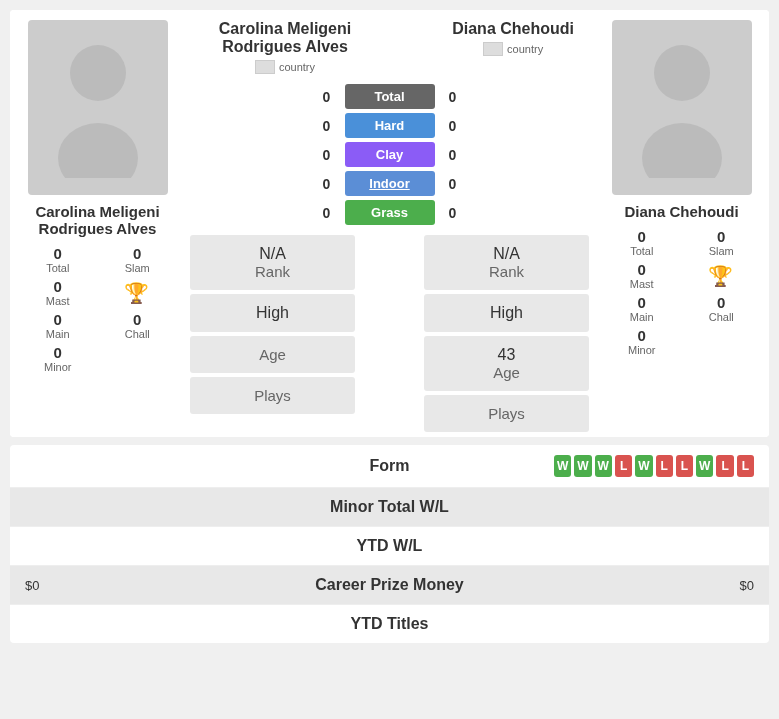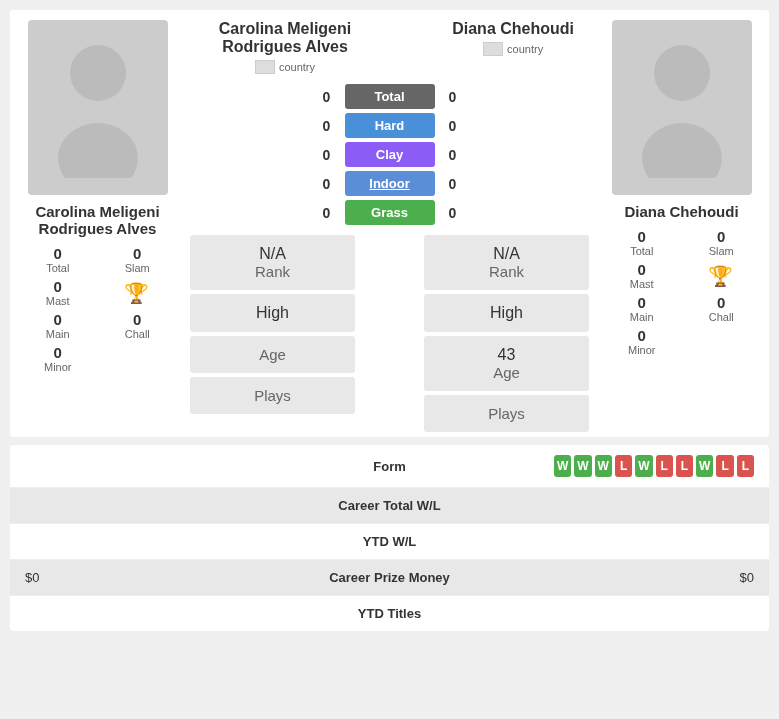--- a/index.html
+++ b/index.html
@@ -233,21 +233,21 @@
       padding: 10px 15px;
     }
 
     .stat-row:last-child {
       border-bottom: none;
     }
 
     .stat-row-label {
       flex: 1;
       text-align: center;
-      font-size: 13px;
+      font-size: 16px;
       font-weight: bold;
       color: #333;
     }
 
     .stat-row-left {
       width: 200px;
       text-align: left;
       font-size: 13px;
       color: #333;
     }
@@ -489,21 +489,21 @@
           <span class="form-badge l">L</span>
           <span class="form-badge l">L</span>
           <span class="form-badge w">W</span>
           <span class="form-badge l">L</span>
           <span class="form-badge l">L</span>
         </div>
     </div>
 
     <div class="stat-row" style="background:#e8e8e8;">
       <div class="stat-row-left"></div>
-      <div class="stat-row-label">Career Total W/L</div>
+      <div class="stat-row-label">Minor Total W/L</div>
       <div class="stat-row-right"></div>
     </div>
 
     <div class="stat-row">
       <div class="stat-row-left"></div>
       <div class="stat-row-label">YTD W/L</div>
       <div class="stat-row-right"></div>
     </div>
 
     <div class="stat-row" style="background:#e8e8e8;">

